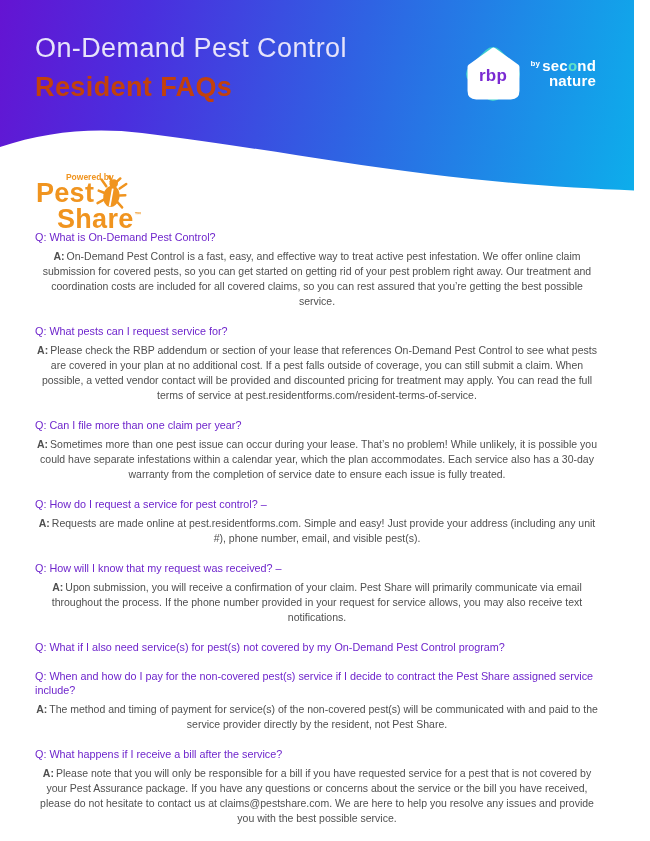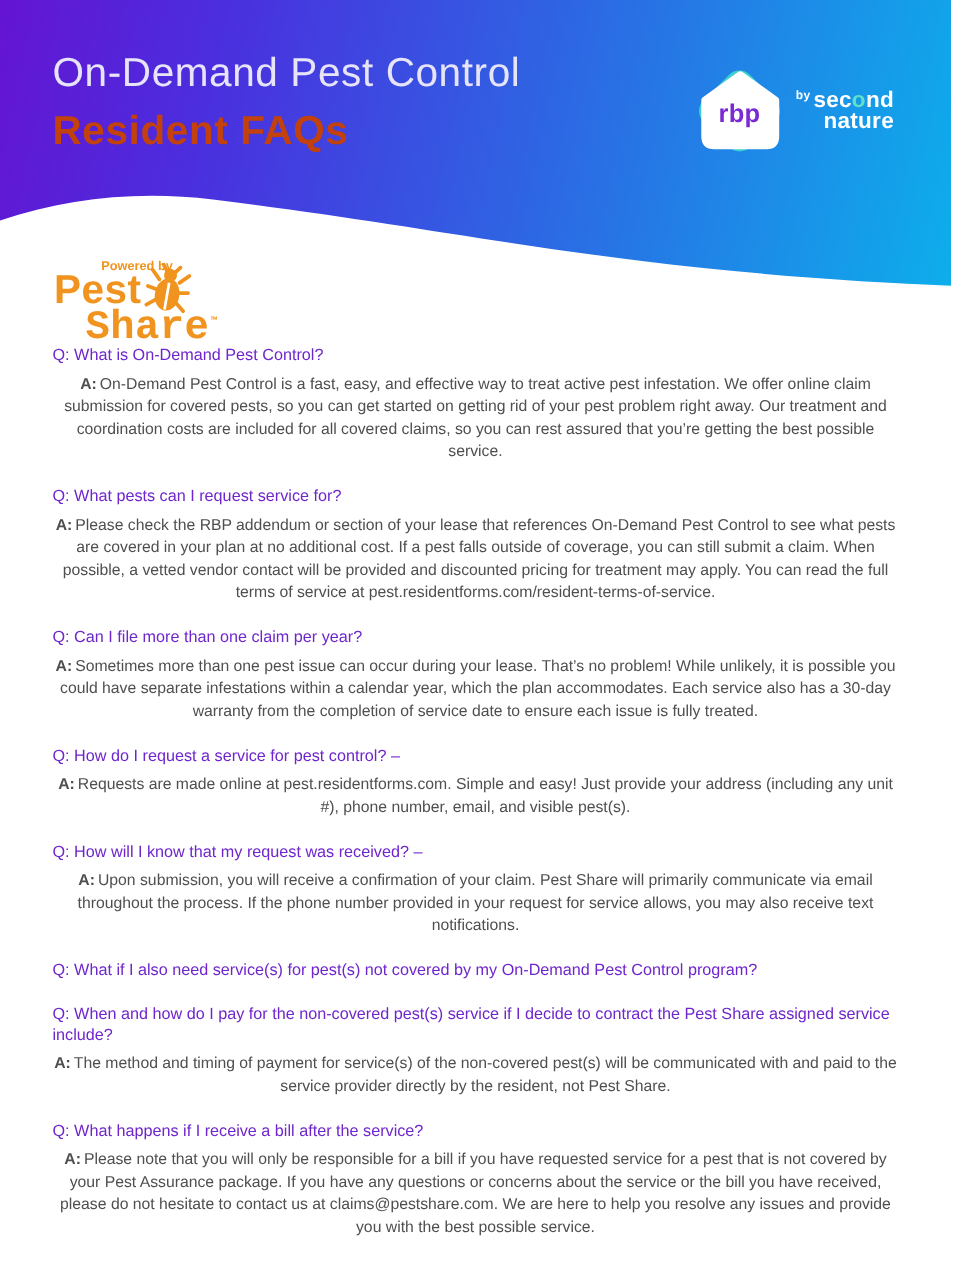--- a/index.html
+++ b/index.html
@@ -40,21 +40,21 @@
   .sn-l1{font-size:15px;font-weight:700;letter-spacing:.2px;white-space:nowrap;}
   .sn-by{font-size:8px;font-weight:600;position:relative;top:-5px;margin-right:2px;}
   .sn-o{color:#5fe0c8;}
   .sn-l2{font-size:15px;font-weight:700;letter-spacing:.2px;margin-top:-2px;padding-left:18px;}
   
   .pestshare{position:absolute;top:172px;left:36px;color:var(--orange);text-align:center;}
   .ps-powered{margin:0 0 1px 2px;font-size:8.5px;font-weight:600;}
   .ps-row{display:flex;align-items:flex-start;}
   .ps-word1,.ps-word2{font-size:27px;font-weight:800;line-height:20px;letter-spacing:.3px;}
   .ps-bug{margin:-7px 0 0 3px;transform:rotate(10deg);}
-  .ps-line2{display:flex;align-items:flex-start;margin-left:21px;margin-top:-1px;font-family:Liberation Mono, monospace;}
+  .ps-line2{display:flex;align-items:flex-start;margin-left:21px;margin-top:-1px;}
   .ps-tm{font-size:7px;font-weight:700;margin-top:2px;margin-left:1px;}
   
   .content{padding:30px 35px 0;}
   .faq-item .faq-q{
     margin:15px 0 5px;font-size:10.8px;font-weight:400;line-height:14px;color:var(--q-color);
   }
   .faq-item:first-child .faq-q{margin-top:0;}
   .faq-a{margin:0;font-size:10.5px;line-height:15px;color:var(--a-color);text-align:center;}
   .faq-a strong{font-weight:700;margin-right:2px;}
 </style>

